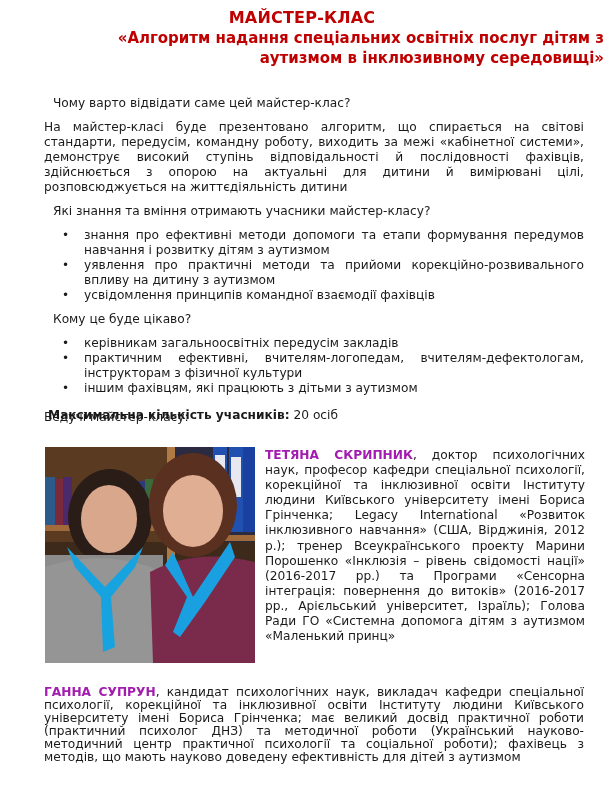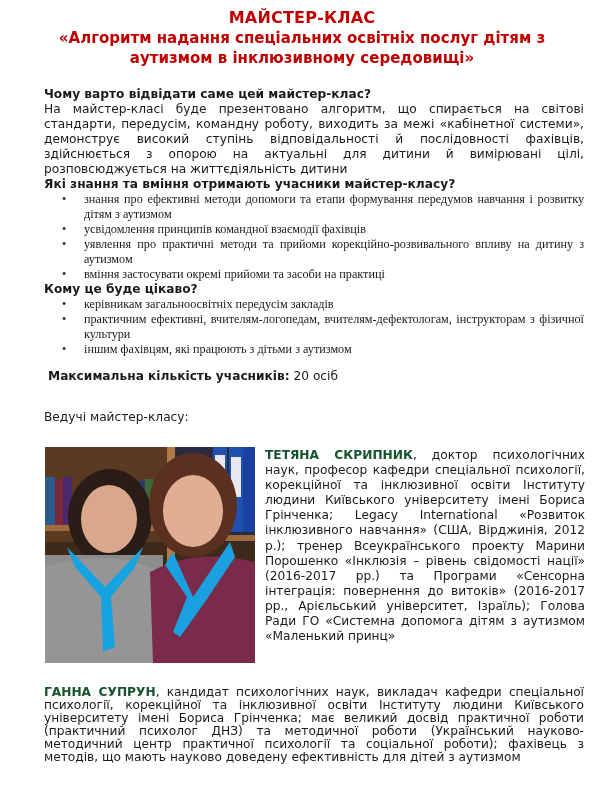--- a/index.html
+++ b/index.html
@@ -2,54 +2,53 @@
 <html><head>
 <meta charset="utf-8">
 <style>
   html, body { margin: 0; padding: 0; background: #ffffff; }
   body {
     width: 604px; height: 795px; overflow: hidden; position: relative;
     font-family: "DejaVu Sans", sans-serif; color: #1a1a1a;
   }
   .title-block { position: absolute; left: 0; top: 8px; width: 604px; text-align: center; color: #c00000; font-weight: bold; }
   .title-main { font-size: 16px; line-height: 20px; letter-spacing: 0.2px; }
-  .title-sub { font-size: 15px; line-height: 19px; margin-top: 1px; }
+  .title-sub { font-size: 15px; line-height: 19px; margin-top: 1px; text-align: right; }
   .content { position: absolute; left: 44px; top: 87px; width: 540px; font-size: 12.2px; line-height: 15px; }
-  .h { font-weight: bold; font-size: 12.2px; margin: 0; }
+  .h { font-weight: normal; font-size: 12.2px; margin: 9px; }
   p.body { margin: 0; text-align: justify; }
   ul { margin: 0; padding-left: 40px; list-style: none; }
-  ul li { position: relative; text-align: justify; font-family: Liberation Serif, serif; }
+  ul li { position: relative; text-align: justify; }
   ul li::before { content: "\2022"; position: absolute; left: -22px; top: 0; font-size: 12px; }
   .maxline { margin-top: 12px; padding-left: 4px; }
   .maxline b { font-weight: bold; }
   .leaders { position: absolute; left: 44px; top: 410px; font-weight: normal; font-size: 12.2px; }
   .photo { position: absolute; left: 45px; top: 447px; width: 210px; height: 216px; overflow: hidden; background: #4a3320; }
   .bio1 { position: absolute; left: 265px; top: 448px; width: 320px; font-size: 12.2px; line-height: 15.1px; text-align: justify; }
   .bio2 { position: absolute; left: 44px; top: 686px; width: 540px; font-size: 12.2px; line-height: 13px; text-align: justify; }
-  .name { color: #14532d; font-weight: bold; }
+  .name { color: #a21caf; font-weight: bold; }
 </style>
 </head>
 <body>
 
 <div class="title-block">
   <div class="title-main">МАЙСТЕР-КЛАС</div>
   <div class="title-sub">«Алгоритм надання спеціальних освітніх послуг дітям з</div>
   <div class="title-sub">аутизмом в інклюзивному середовищі»</div>
 </div>
 
 <div class="content">
   <p class="h">Чому варто відвідати саме цей майстер-клас?</p>
   <p class="body">На майстер-класі буде презентовано алгоритм, що спирається на світові стандарти, передусім, командну роботу, виходить за межі «кабінетної системи», демонструє високий ступінь відповідальності й послідовності фахівців, здійснюється з опорою на актуальні для дитини й вимірювані цілі, розповсюджується на життєдіяльність дитини</p>
 
   <p class="h">Які знання та вміння отримають учасники майстер-класу?</p>
   <ul>
     <li>знання про ефективні методи допомоги та етапи формування передумов навчання і розвитку дітям з аутизмом</li>
+    <li>уявлення про практичні методи та прийоми корекційно-розвивального впливу на дитину з аутизмом</li>
     <li>усвідомлення принципів командної взаємодії фахівців</li>
-    <li>уявлення про практичні методи та прийоми корекційно-розвивального впливу на дитину з аутизмом</li>
-    <li>вміння застосувати окремі прийоми та засоби на практиці</li>
   </ul>
 
   <p class="h">Кому це буде цікаво?</p>
   <ul>
     <li>керівникам загальноосвітніх передусім закладів</li>
     <li>практичним ефективні, вчителям-логопедам, вчителям-дефектологам, інструкторам з фізичної культури</li>
     <li>іншим фахівцям, які працюють з дітьми з аутизмом</li>
   </ul>
 
   <div class="maxline">

